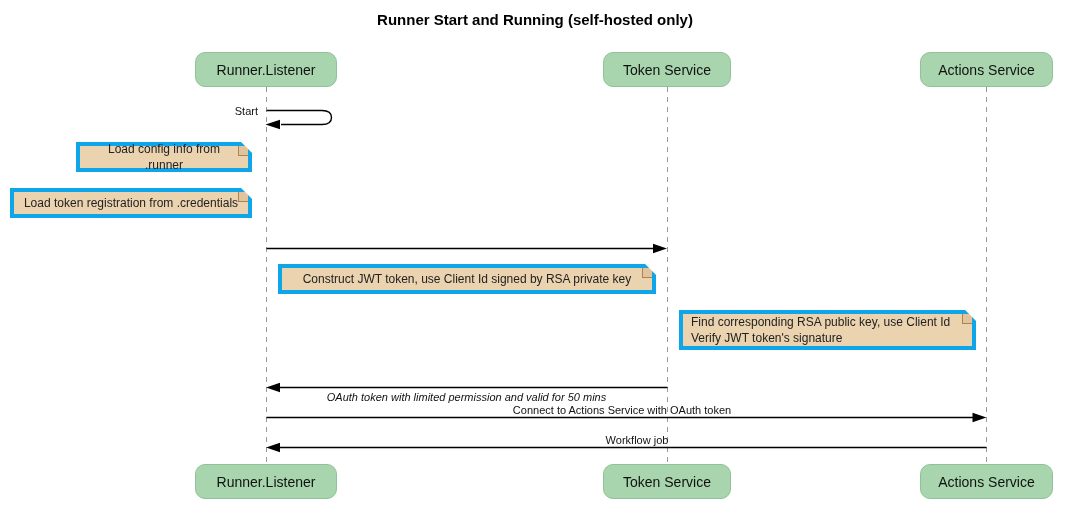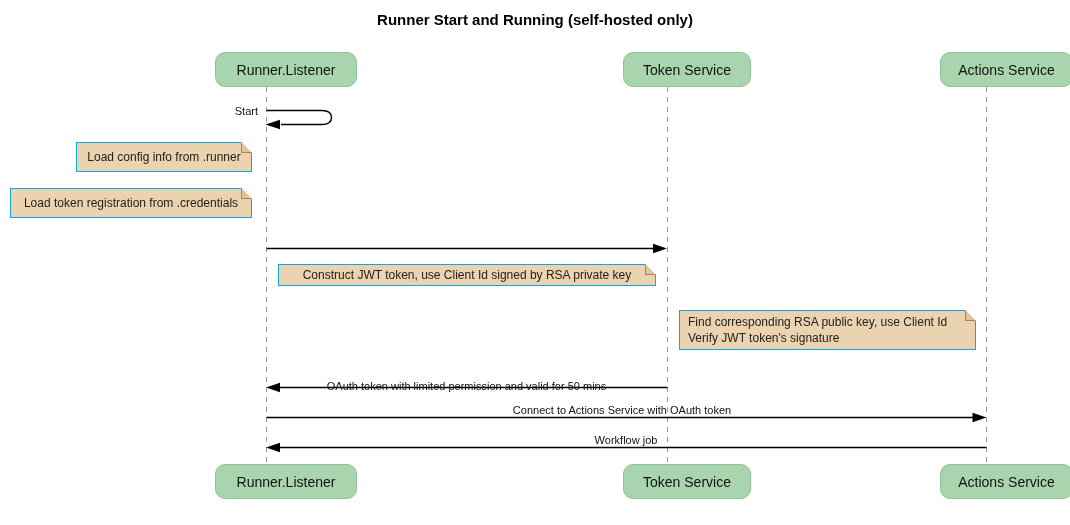--- a/index.html
+++ b/index.html
@@ -32,26 +32,25 @@
     height: 35px;
     background: #a8d5ad;
     border: 1px solid #8fc298;
     border-radius: 10px;
     display: flex;
     align-items: center;
     justify-content: center;
     font-size: 14px;
     color: #111111;
     box-sizing: border-box;
-    margin-left: 20px;
   }
   .note {
     position: absolute;
     background: #ebd3af;
-    border: 1px solid #0ea5e9;
+    border: 4px solid #0ea5e9;
     box-sizing: border-box;
     font-size: 12px;
     line-height: 16px;
     color: #222222;
     display: flex;
     align-items: center;
     justify-content: center;
     text-align: center;
     padding: 4px 8px;
     white-space: pre-line;
@@ -124,37 +123,37 @@
   <div class="actor" style="left:603px; top:464px; width:128px;">
     <span>Token Service</span>
   </div>
   <div class="actor" style="left:920px; top:464px; width:133px;">
     <span>Actions Service</span>
   </div>
 
   <div class="msg-label right-align" style="left:160px; top:104px; width:98px;">Start</div>
 
 
-  <div class="msg-label" style="left:266px; top:379px; width:401px;">OAuth token with limited permission and valid for 50 mins</div>
+  <div class="msg-label" style="left:266px; top:390px; width:401px;font-style:italic;">OAuth token with limited permission and valid for 50 mins</div>
 
   <div class="msg-label" style="left:262px; top:403px; width:720px;">Connect to Actions Service with OAuth token</div>
 
-  <div class="msg-label" style="left:266px; top:433px; width:720px;">Workflow job</div>
+  <div class="msg-label" style="left:277px; top:433px; width:720px;">Workflow job</div>
 
   <div class="note" style="left:76px; top:142px; width:176px; height:30px;">
     <span class="fold"></span>
     <span>Load config info from .runner</span>
   </div>
 
   <div class="note" style="left:10px; top:188px; width:242px; height:30px;">
     <span class="fold"></span>
     <span>Load token registration from .credentials</span>
   </div>
 
-  <div class="note" style="left:278px; top:264px; width:378px; height:22px;">
+  <div class="note" style="left:278px; top:264px; width:378px; height:30px;">
     <span class="fold"></span>
     <span>Construct JWT token, use Client Id signed by RSA private key</span>
   </div>
 
   <div class="note left-text" style="left:679px; top:310px; width:297px; height:40px;">
     <span class="fold"></span>
     <span>Find corresponding RSA public key, use Client Id
 Verify JWT token's signature</span>
   </div>
 

